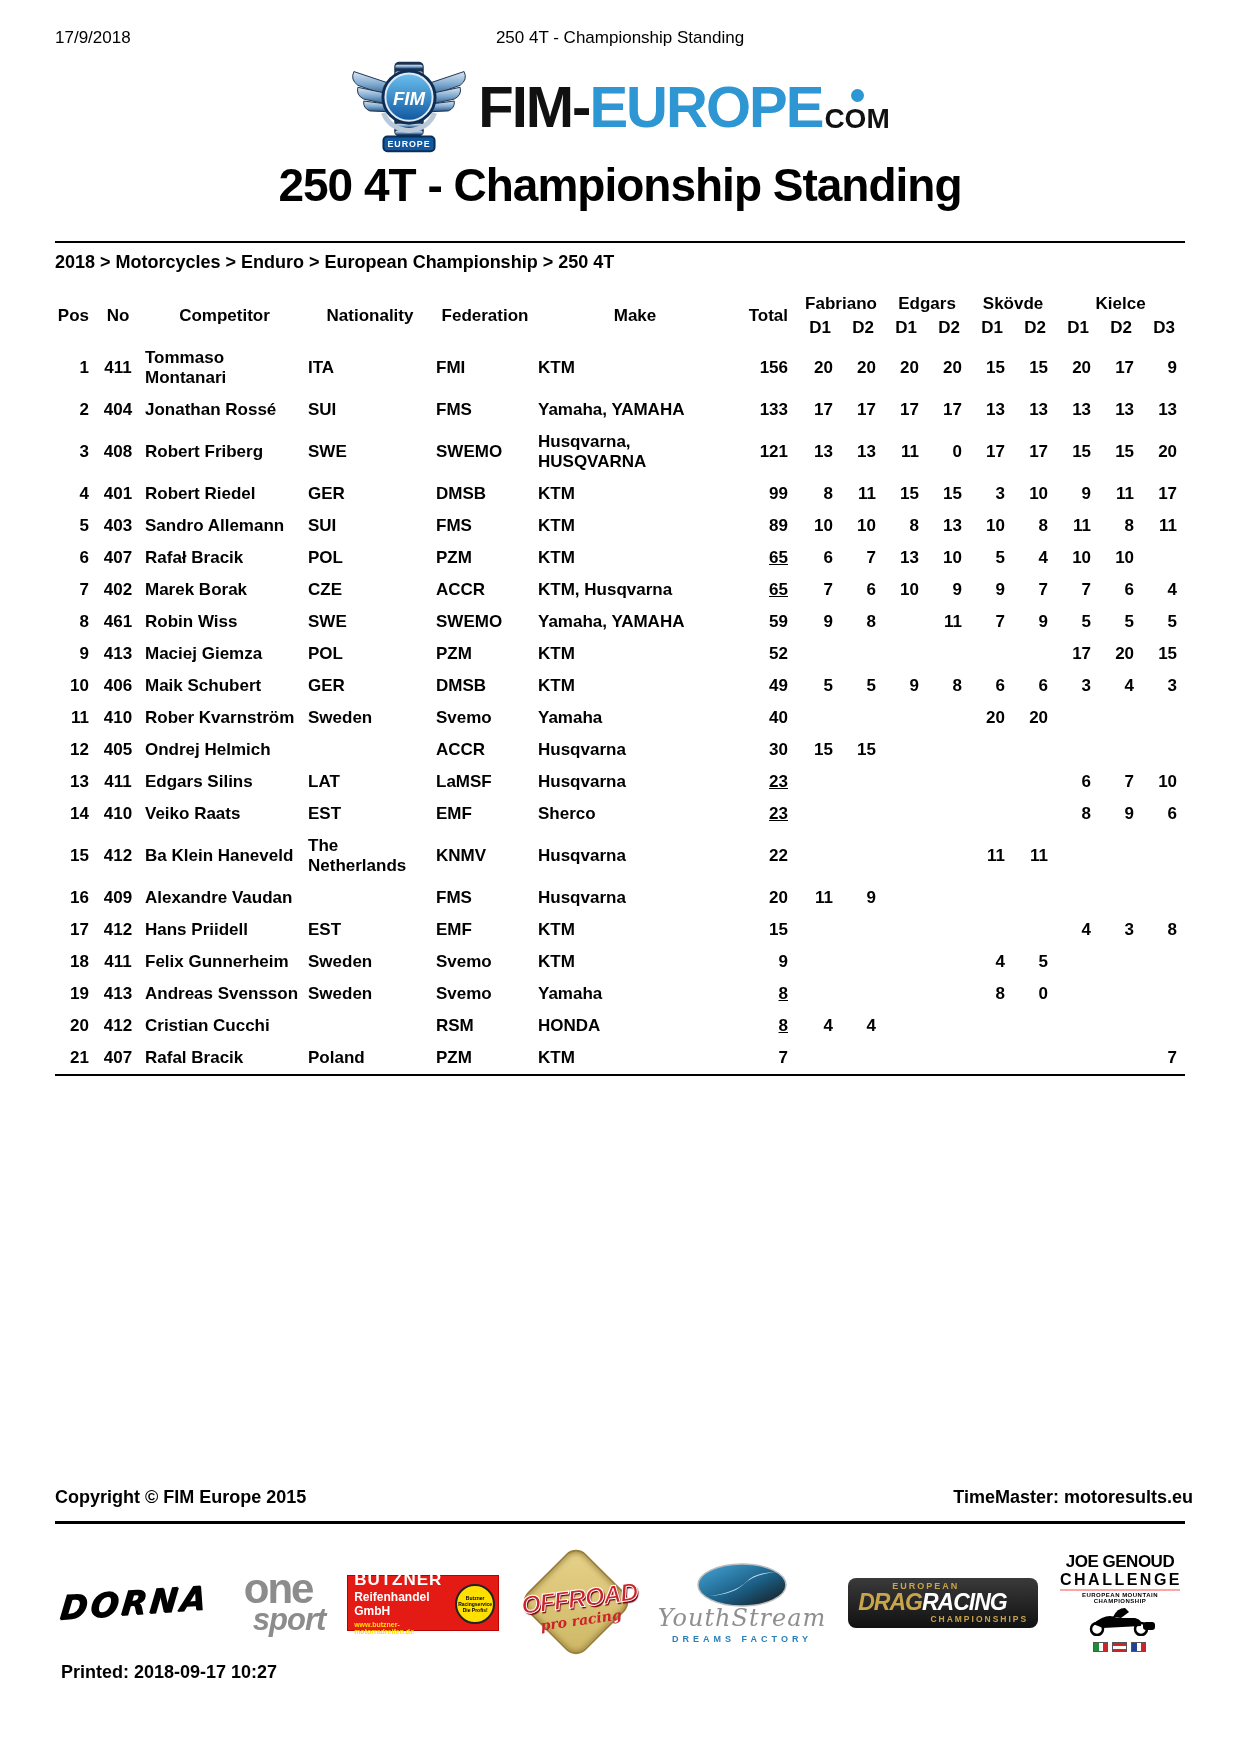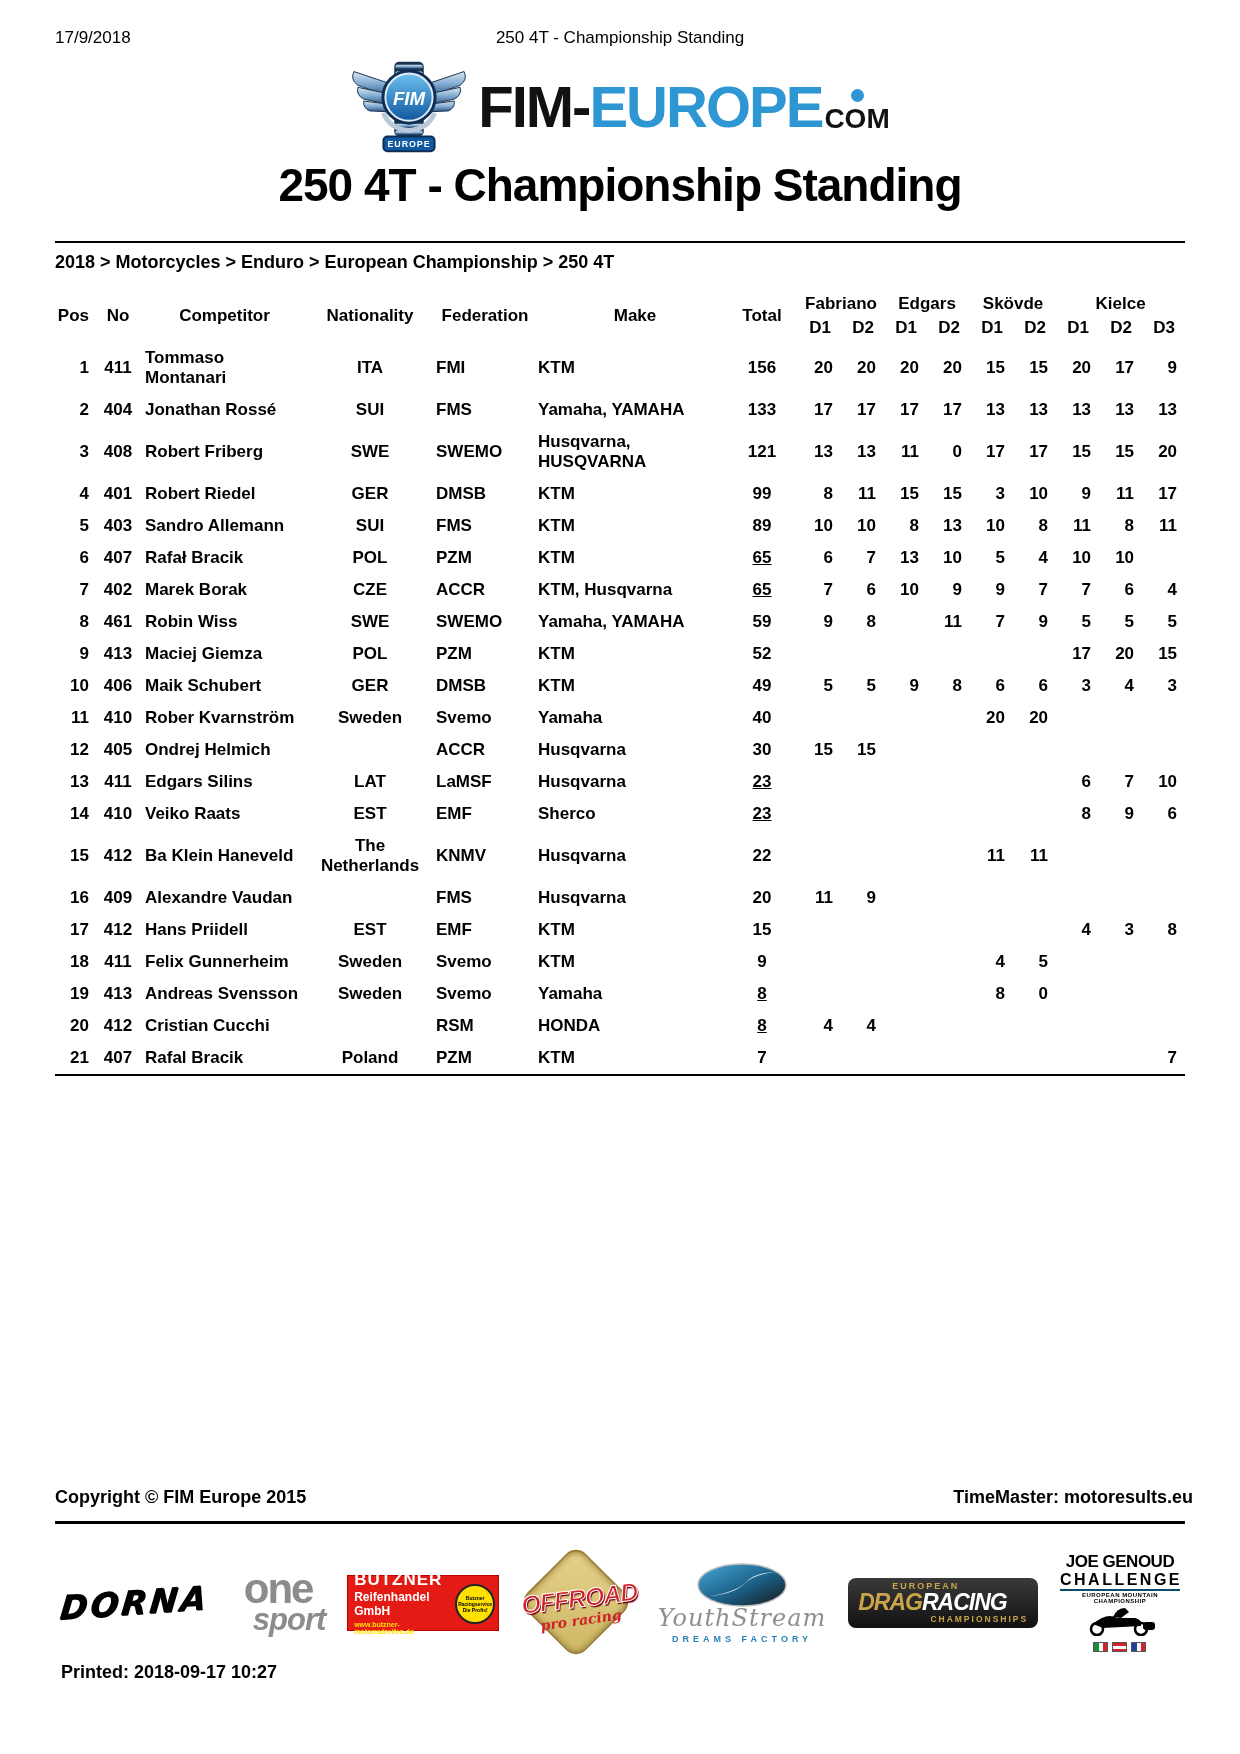--- a/index.html
+++ b/index.html
@@ -31,24 +31,24 @@
   
   .tbl-wrap { position:absolute; top:290px; left:55px; width:1130px; }
   table { border-collapse:collapse; table-layout:fixed; width:1130px;
           font-size:17px; font-weight:bold; }
   th { font-weight:bold; vertical-align:middle; padding:2px 2px; }
   td { vertical-align:middle; padding:6px 2px; line-height:20px; white-space:pre-line; }
   tbody { border-bottom:2px solid #000; }
   .c-pos { text-align:right; padding-right:6px; }
   .c-no { text-align:center; }
   .c-comp { text-align:left; padding-left:4px; }
-  .c-nat { text-align:center; }
+  .c-nat { text-align:left; }
   .c-fed { text-align:left; }
   .c-make { text-align:left; }
-  .c-total { text-align:center; padding-right:10px; }
+  .c-total { text-align:right; padding-right:10px; }
   .c-pt { text-align:right; padding-right:8px; }
   th.ev-name { text-align:center; padding-top:4px; }
   th.ev-day { text-align:right; padding-right:10px; padding-bottom:4px; }
   th.c-comp, th.c-nat, th.c-fed, th.c-make { text-align:center; }
   .u { text-decoration:underline; }
 
   
   .foot-line { position:absolute; top:1487px; left:55px; right:47px; font-size:18px; font-weight:bold; }
   .foot-right { float:right; }
   .rule-2 { position:absolute; top:1521px; left:55px; right:55px; height:3px; background:#000; }
@@ -88,21 +88,21 @@
   .ystream .df { color:#2980b9; font-size:9px; font-weight:bold; letter-spacing:4px; margin-top:2px; }
   .drag { width:190px; height:50px; background:linear-gradient(#3a3a3a,#111); border-radius:8px;
           padding:4px 10px; display:flex; flex-direction:column; justify-content:center; }
   .drag .d1 { color:#c9a44a; font-size:9px; font-weight:bold; letter-spacing:2px;padding-left:34px; }
   .drag .d2 { font-size:23px; font-weight:bold; font-style:italic; line-height:1; letter-spacing:-1px; }
   .drag .d2 .gold { color:#c9a44a; } .drag .d2 .white { color:#fff; }
   .drag .d3 { color:#c9a44a; font-size:8.5px; font-weight:bold; letter-spacing:2px; text-align:right; }
   .joeg { width:120px; text-align:center; }
   .joeg .j1 { font-size:17px; font-weight:bold; letter-spacing:-0.5px; line-height:1.05; }
   .joeg .j2 { font-size:16px; font-weight:bold; letter-spacing:2.5px; line-height:1.1;
-              border-bottom:2px solid #0c4a6e; padding-bottom:1px; }
+              border-bottom:2px solid #fca5a5; padding-bottom:1px; }
   .joeg .j3 { font-size:6px; font-weight:bold; letter-spacing:0.5px; margin-top:1px; }
   .joeg .flags { display:flex; justify-content:center; gap:4px; margin-top:2px; }
   .flag { width:15px; height:10px; border:1px solid #555; display:flex; }
   .flag div { flex:1; }
 
   .printed { position:absolute; top:1662px; left:61px; font-size:18px; font-weight:bold; }
   .print-foot { position:absolute; top:1805px; left:55px; right:55px; font-size:17px; }
   .pf-right { float:right; }
 </style>
 </head>

